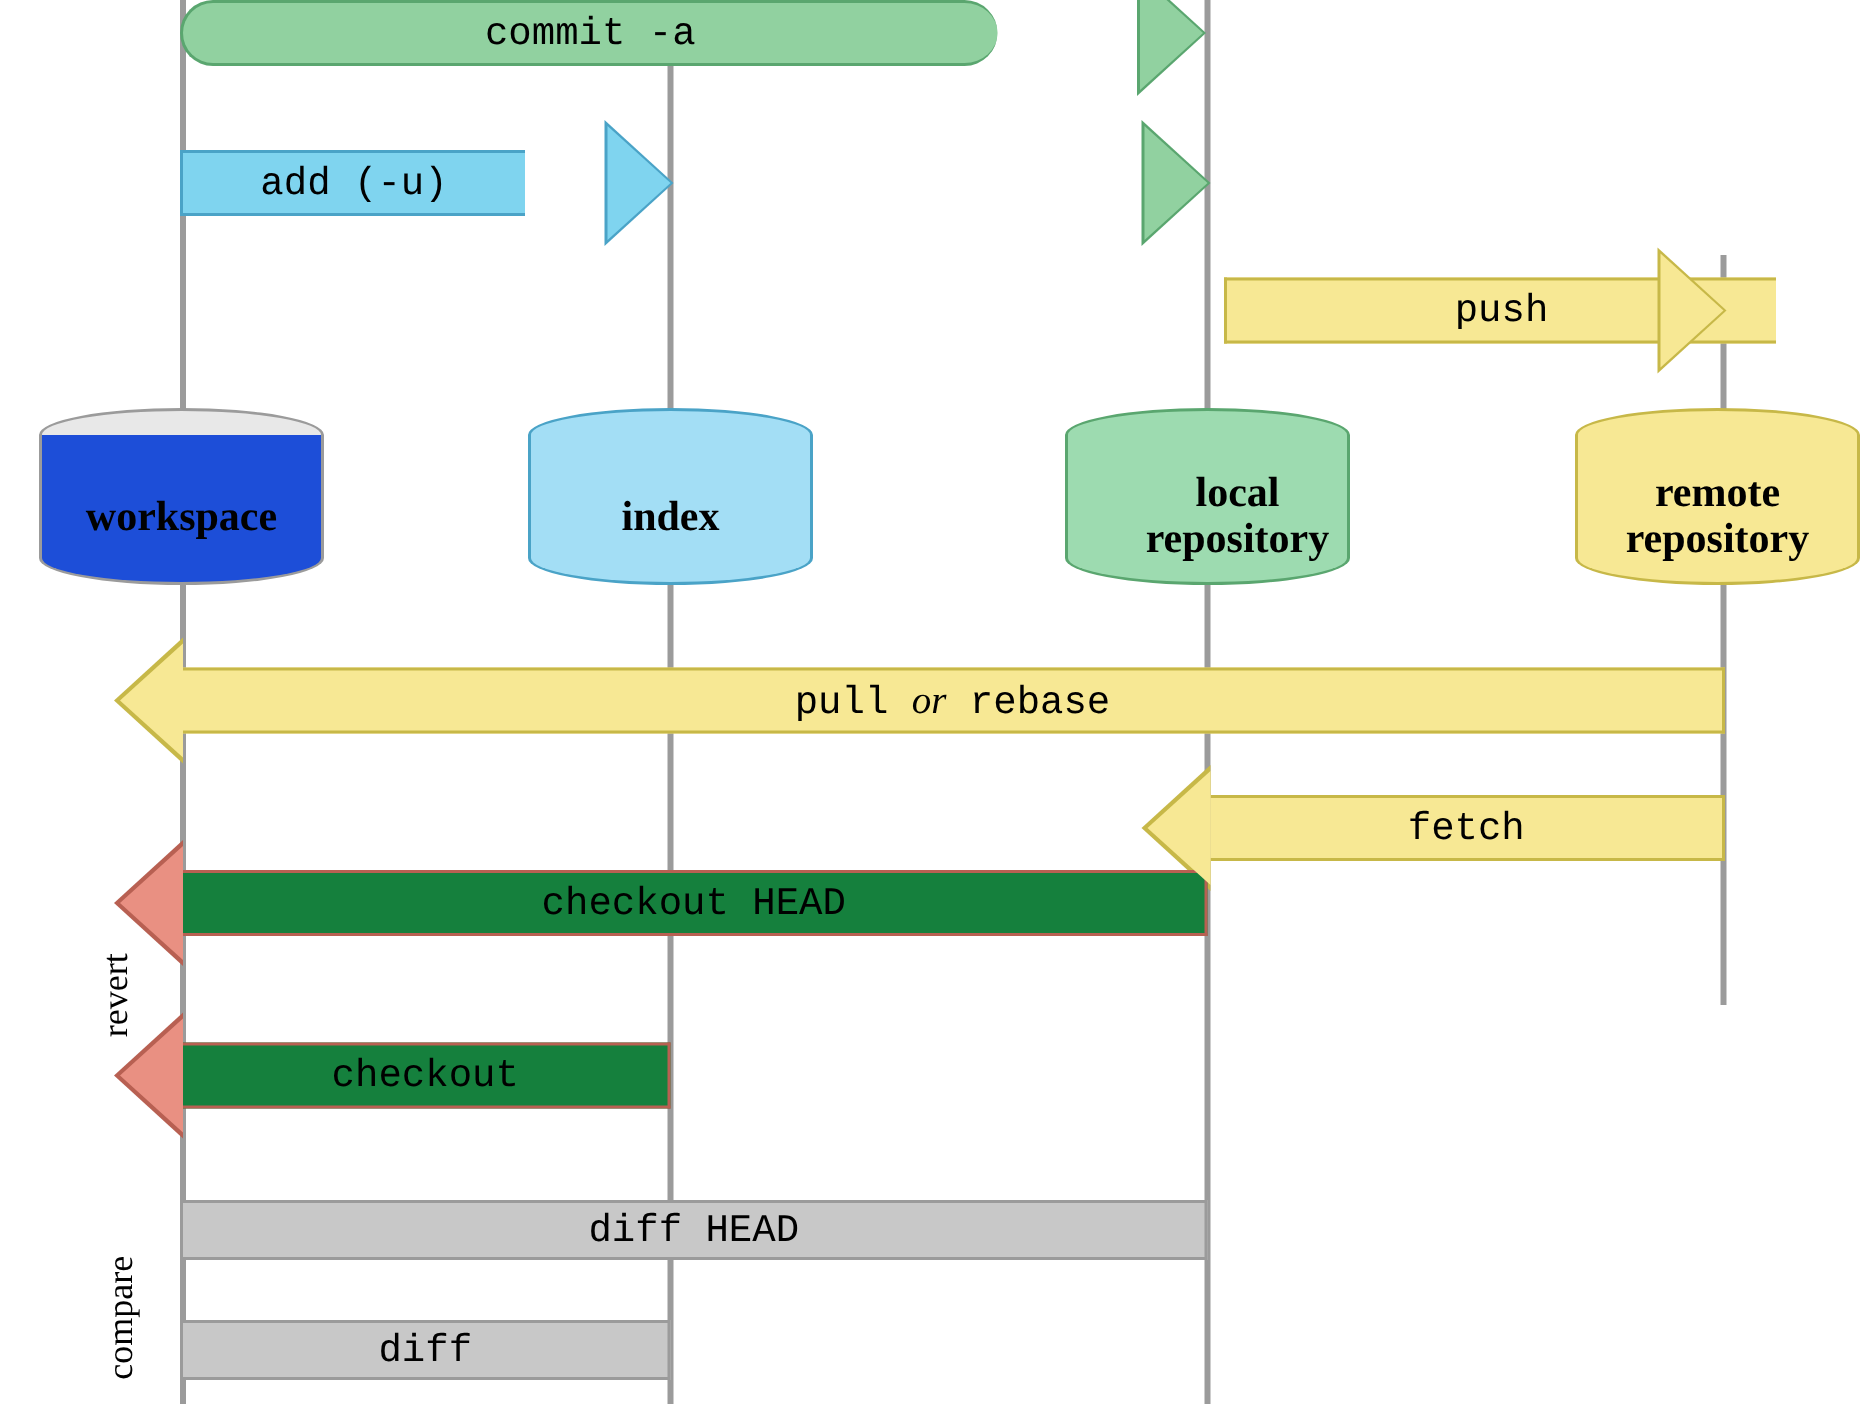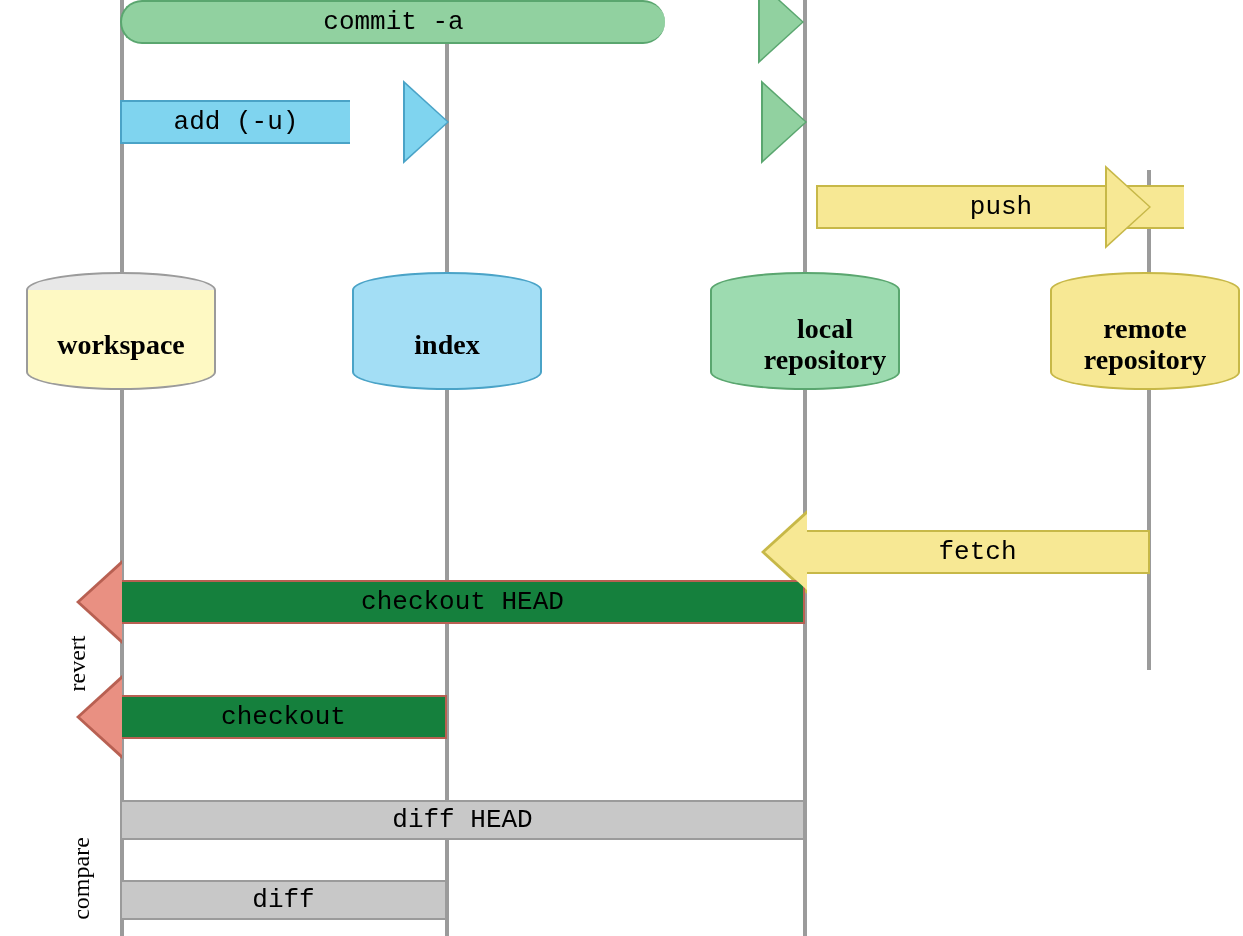--- a/index.html
+++ b/index.html
@@ -58,21 +58,21 @@
       display: flex;
       flex-direction: column;
       align-items: center;
       justify-content: center;
       font-size: 28px;
       font-weight: bold;
       line-height: 1.1;
       padding-top: 12px;
     }
     .cyl-workspace .cyl-top { background: #e8e8e8; border-color: #9b9b9b; }
-    .cyl-workspace .cyl-body { background: #fef9c3; border-color: #9b9b9b; }
+    .cyl-workspace .cyl-body { background: #1d4ed8; border-color: #9b9b9b; }
     .cyl-index .cyl-top { background: #a3def5; border-color: #4aa3c7; }
     .cyl-index .cyl-body { background: #a3def5; border-color: #4aa3c7; }
     .cyl-local .cyl-top { background: #9ddbb0; border-color: #5aa66f; }
     .cyl-local .cyl-body { background: #9ddbb0; border-color: #5aa66f; padding-left: 40px; }
     .cyl-remote .cyl-top { background: #f7e894; border-color: #c7b848; }
     .cyl-remote .cyl-body { background: #f7e894; border-color: #c7b848; }
     
     .arr {
       position: absolute;
       height: 44px;
@@ -207,20 +207,31 @@
     </div>
   </div>
   <div class="cylinder cyl-remote" style="left:1050px; top:290px;">
     <div class="cyl-top"></div>
     <div class="cyl-body">
       <span>remote</span>
       <span>repository</span>
     </div>
   </div>
 
+  <div class="arr left yellow" style="left:80px; top:445px; width:1070px;">
+    <div class="head-border-l" style="left:-4px;"></div>
+    <div class="head" style="left:0;"></div>
+    <div class="shaft" style="left:42px; width:1028px; border-color:#c7b848;">
+      <span>
+        <span class="mono">pull</span>
+        <span class="italic">or</span>
+        <span class="mono">rebase</span>
+      </span>
+    </div>
+  </div>
 
   <div class="arr left yellow" style="left:765px; top:530px; width:390px;">
     <div class="head-border-l" style="left:-4px;"></div>
     <div class="head" style="left:0;"></div>
     <div class="shaft" style="left:42px; width:343px; border-color:#c7b848;">
       <span class="mono">fetch</span>
     </div>
   </div>
 
   <div class="arr left red" style="left:80px; top:580px; width:730px;">

